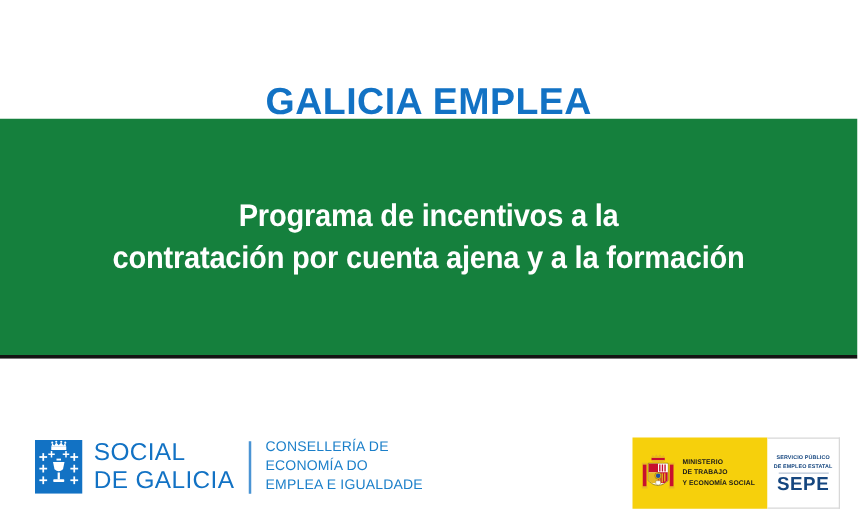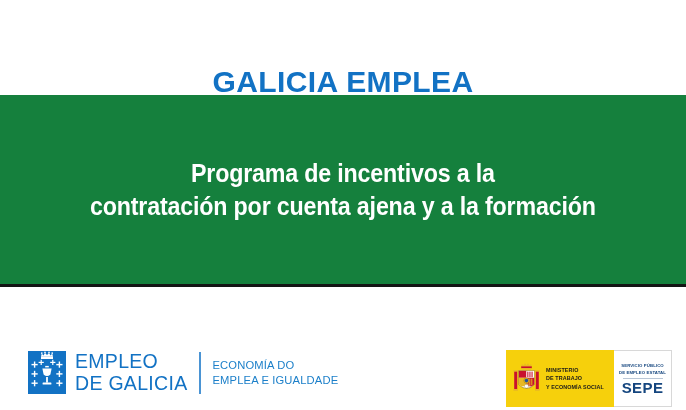--- a/index.html
+++ b/index.html
@@ -264,27 +264,28 @@
             <rect x="-2.6" y="-0.6" width="5.2" height="1.2"></rect>
           </g>
         <g transform="translate(24.8,11.4)">
             <rect x="-0.6" y="-2.6" width="1.2" height="5.2"></rect>
             <rect x="-2.6" y="-0.6" width="5.2" height="1.2"></rect>
           </g>
       </g>
     </svg>
 
     <div class="xunta-wordmark">
-      <span class="ln">EMPLEO</span>
+      <span class="ln">SOCIAL</span>
       <span class="ln">DE GALICIA</span>
     </div>
 
     <div class="xunta-divider"></div>
 
     <div class="conselleria">
+      <span class="ln">CONSELLERÍA DE</span>
       <span class="ln">ECONOMÍA DO</span>
       <span class="ln">EMPLEA E IGUALDADE</span>
     </div>
   </div>
 
   <div class="ministry-block">
 
     <div class="ministry-yellow">
       <svg class="esp-arms" viewBox="0 0 27 33">
 

